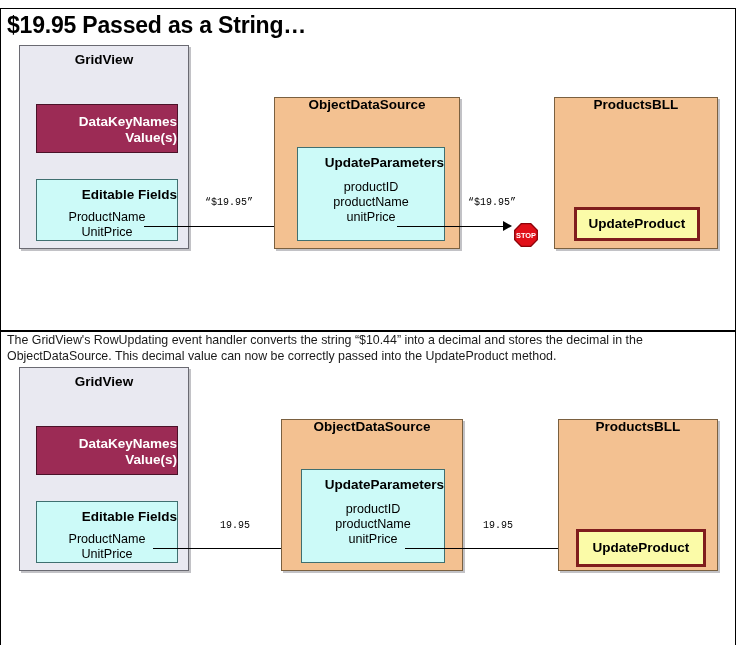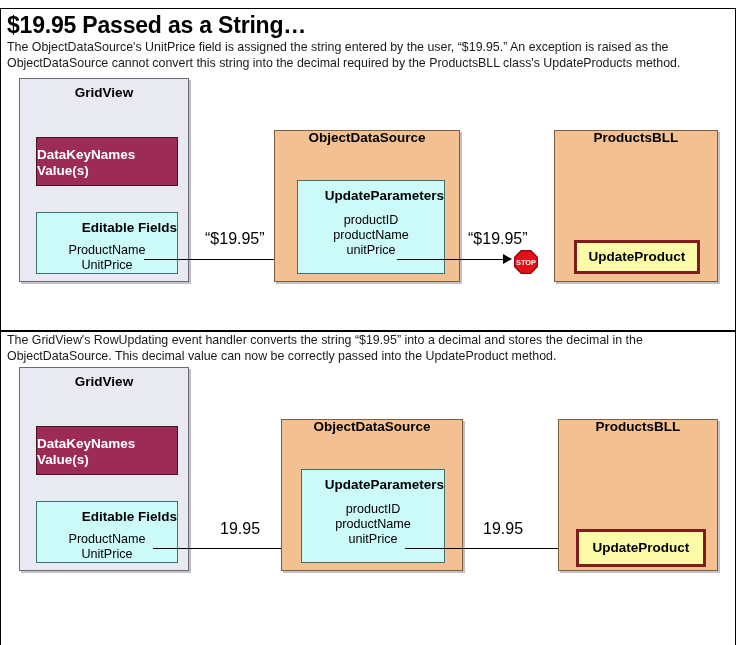--- a/index.html
+++ b/index.html
@@ -85,21 +85,21 @@
   }
   .odsource-box .box-title,
   .bll-box .box-title { }
 
   .datakey-box {
     position: absolute;
     box-sizing: border-box;
     background: #9c2b55;
     border: 1px solid #4a1228;
     color: #ffffff;
-    text-align: left;
+    text-align: right;
     font-weight: bold;
     font-size: 13.5px;
     line-height: 1.22;
     padding-top: 9px;
   }
 
   .cyan-box {
     position: absolute;
     box-sizing: border-box;
     background: #ccfaf8;
@@ -144,42 +144,42 @@
   .arrow-head {
     position: absolute;
     width: 0;
     height: 0;
     border-top: 5px solid transparent;
     border-bottom: 5px solid transparent;
     border-left: 9px solid #000000;
   }
   .edge-label {
     position: absolute;
-    font-size: 16px;
+    font-size: 10px;
     color: #000000;
     white-space: nowrap;
+    font-family: Liberation Mono, monospace;
   }
 
   
   .stop-sign {
     position: absolute;
     width: 24px;
     height: 24px;
   }
   .stop-sign svg { display: block; }
 </style>
 </head>
 <body>
 
 <div id="page">
 
   <div class="section" id="section-1">
 
     <h1 class="section-heading">$19.95 Passed as a String…</h1>
-    <p class="section-desc">The ObjectDataSource's UnitPrice field is assigned the string entered by the user, “$19.95.” An exception is raised as the ObjectDataSource cannot convert this string into the decimal required by the ProductsBLL class's UpdateProducts method.</p>
 
     <div class="diagram" id="diagram-1">
 
       <div class="box gridview-box" style="left:18px; top:6px; width:170px; height:204px;">
         <div class="box-title">GridView</div>
       </div>
       <div class="datakey-box" style="left:35px; top:65px; width:142px; height:49px;">
         <div>DataKeyNames</div>
         <div>Value(s)</div>
       </div>
@@ -200,40 +200,40 @@
         <div class="sub-title">UpdateParameters</div>
         <div class="field-list" style="white-space:pre-line;">productID
 productName
 unitPrice</div>
       </div>
 
       <span class="edge-label" style="left:467px; top:158px;">“$19.95”</span>
       <div class="arrow-line" style="left:396px; top:187px; width:107px;"></div>
       <div class="arrow-head" style="left:502px; top:182px;"></div>
 
-      <div class="stop-sign" style="left:513px; top:178px;">
+      <div class="stop-sign" style="left:513px; top:184px;">
         <svg width="24" height="24" viewBox="0 0 24 24">
           <polygon points="7.2,0.7 16.8,0.7 23.3,7.2 23.3,16.8 16.8,23.3 7.2,23.3 0.7,16.8 0.7,7.2" fill="#e11019" stroke="#8d0309" stroke-width="1.3"></polygon>
           <text x="12" y="15.4" text-anchor="middle" font-family="Liberation Sans, sans-serif" font-size="7.4" font-weight="bold" fill="#ffffff">STOP</text>
         </svg>
       </div>
 
       <div class="box bll-box" style="left:553px; top:58px; width:164px; height:152px;">
         <div class="box-title">ProductsBLL</div>
       </div>
       <div class="yellow-box" style="left:573px; top:168px; width:126px; height:34px;">
         <span>UpdateProduct</span>
       </div>
 
     </div>
   </div>
 
   <div class="section" id="section-2">
 
-    <p class="section-desc">The GridView's RowUpdating event handler converts the string “$19.95” into a decimal and stores the decimal in the ObjectDataSource. This decimal value can now be correctly passed into the UpdateProduct method.</p>
+    <p class="section-desc">The GridView's RowUpdating event handler converts the string “$10.44” into a decimal and stores the decimal in the ObjectDataSource. This decimal value can now be correctly passed into the UpdateProduct method.</p>
 
     <div class="diagram" id="diagram-2">
 
       <div class="box gridview-box" style="left:18px; top:2px; width:170px; height:204px;">
         <div class="box-title">GridView</div>
       </div>
       <div class="datakey-box" style="left:35px; top:61px; width:142px; height:49px;">
         <div>DataKeyNames</div>
         <div>Value(s)</div>
       </div>

